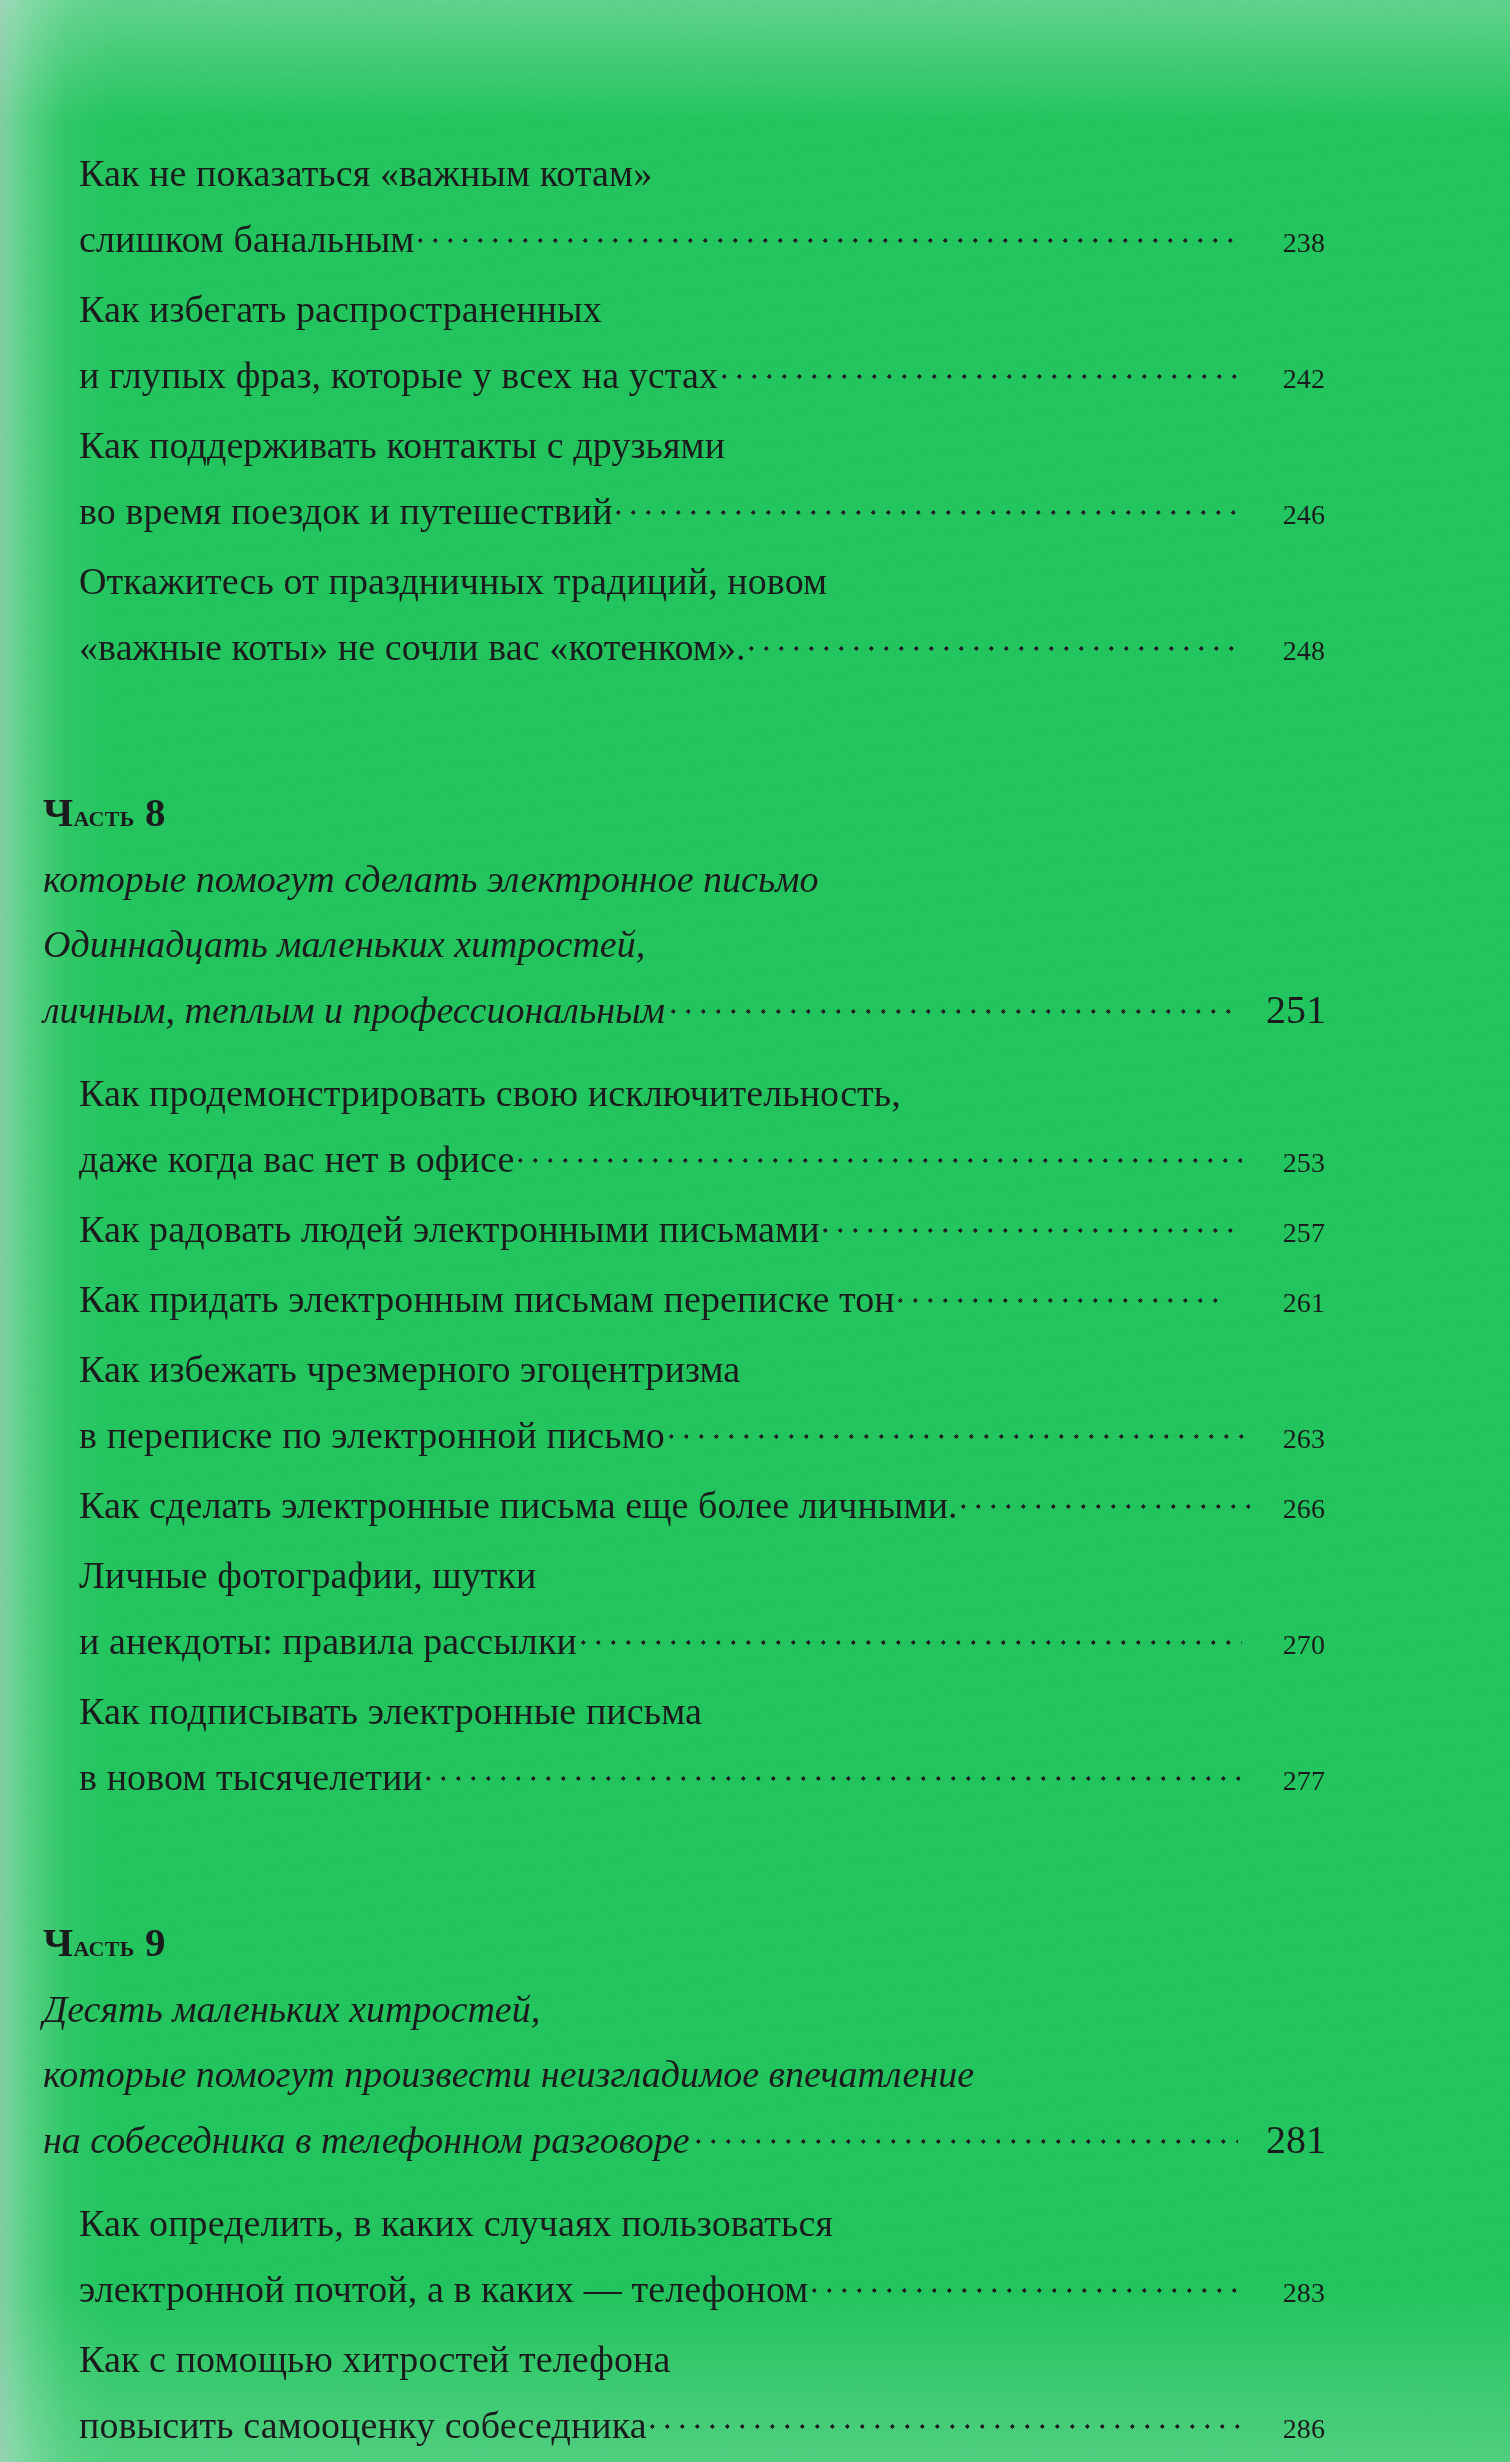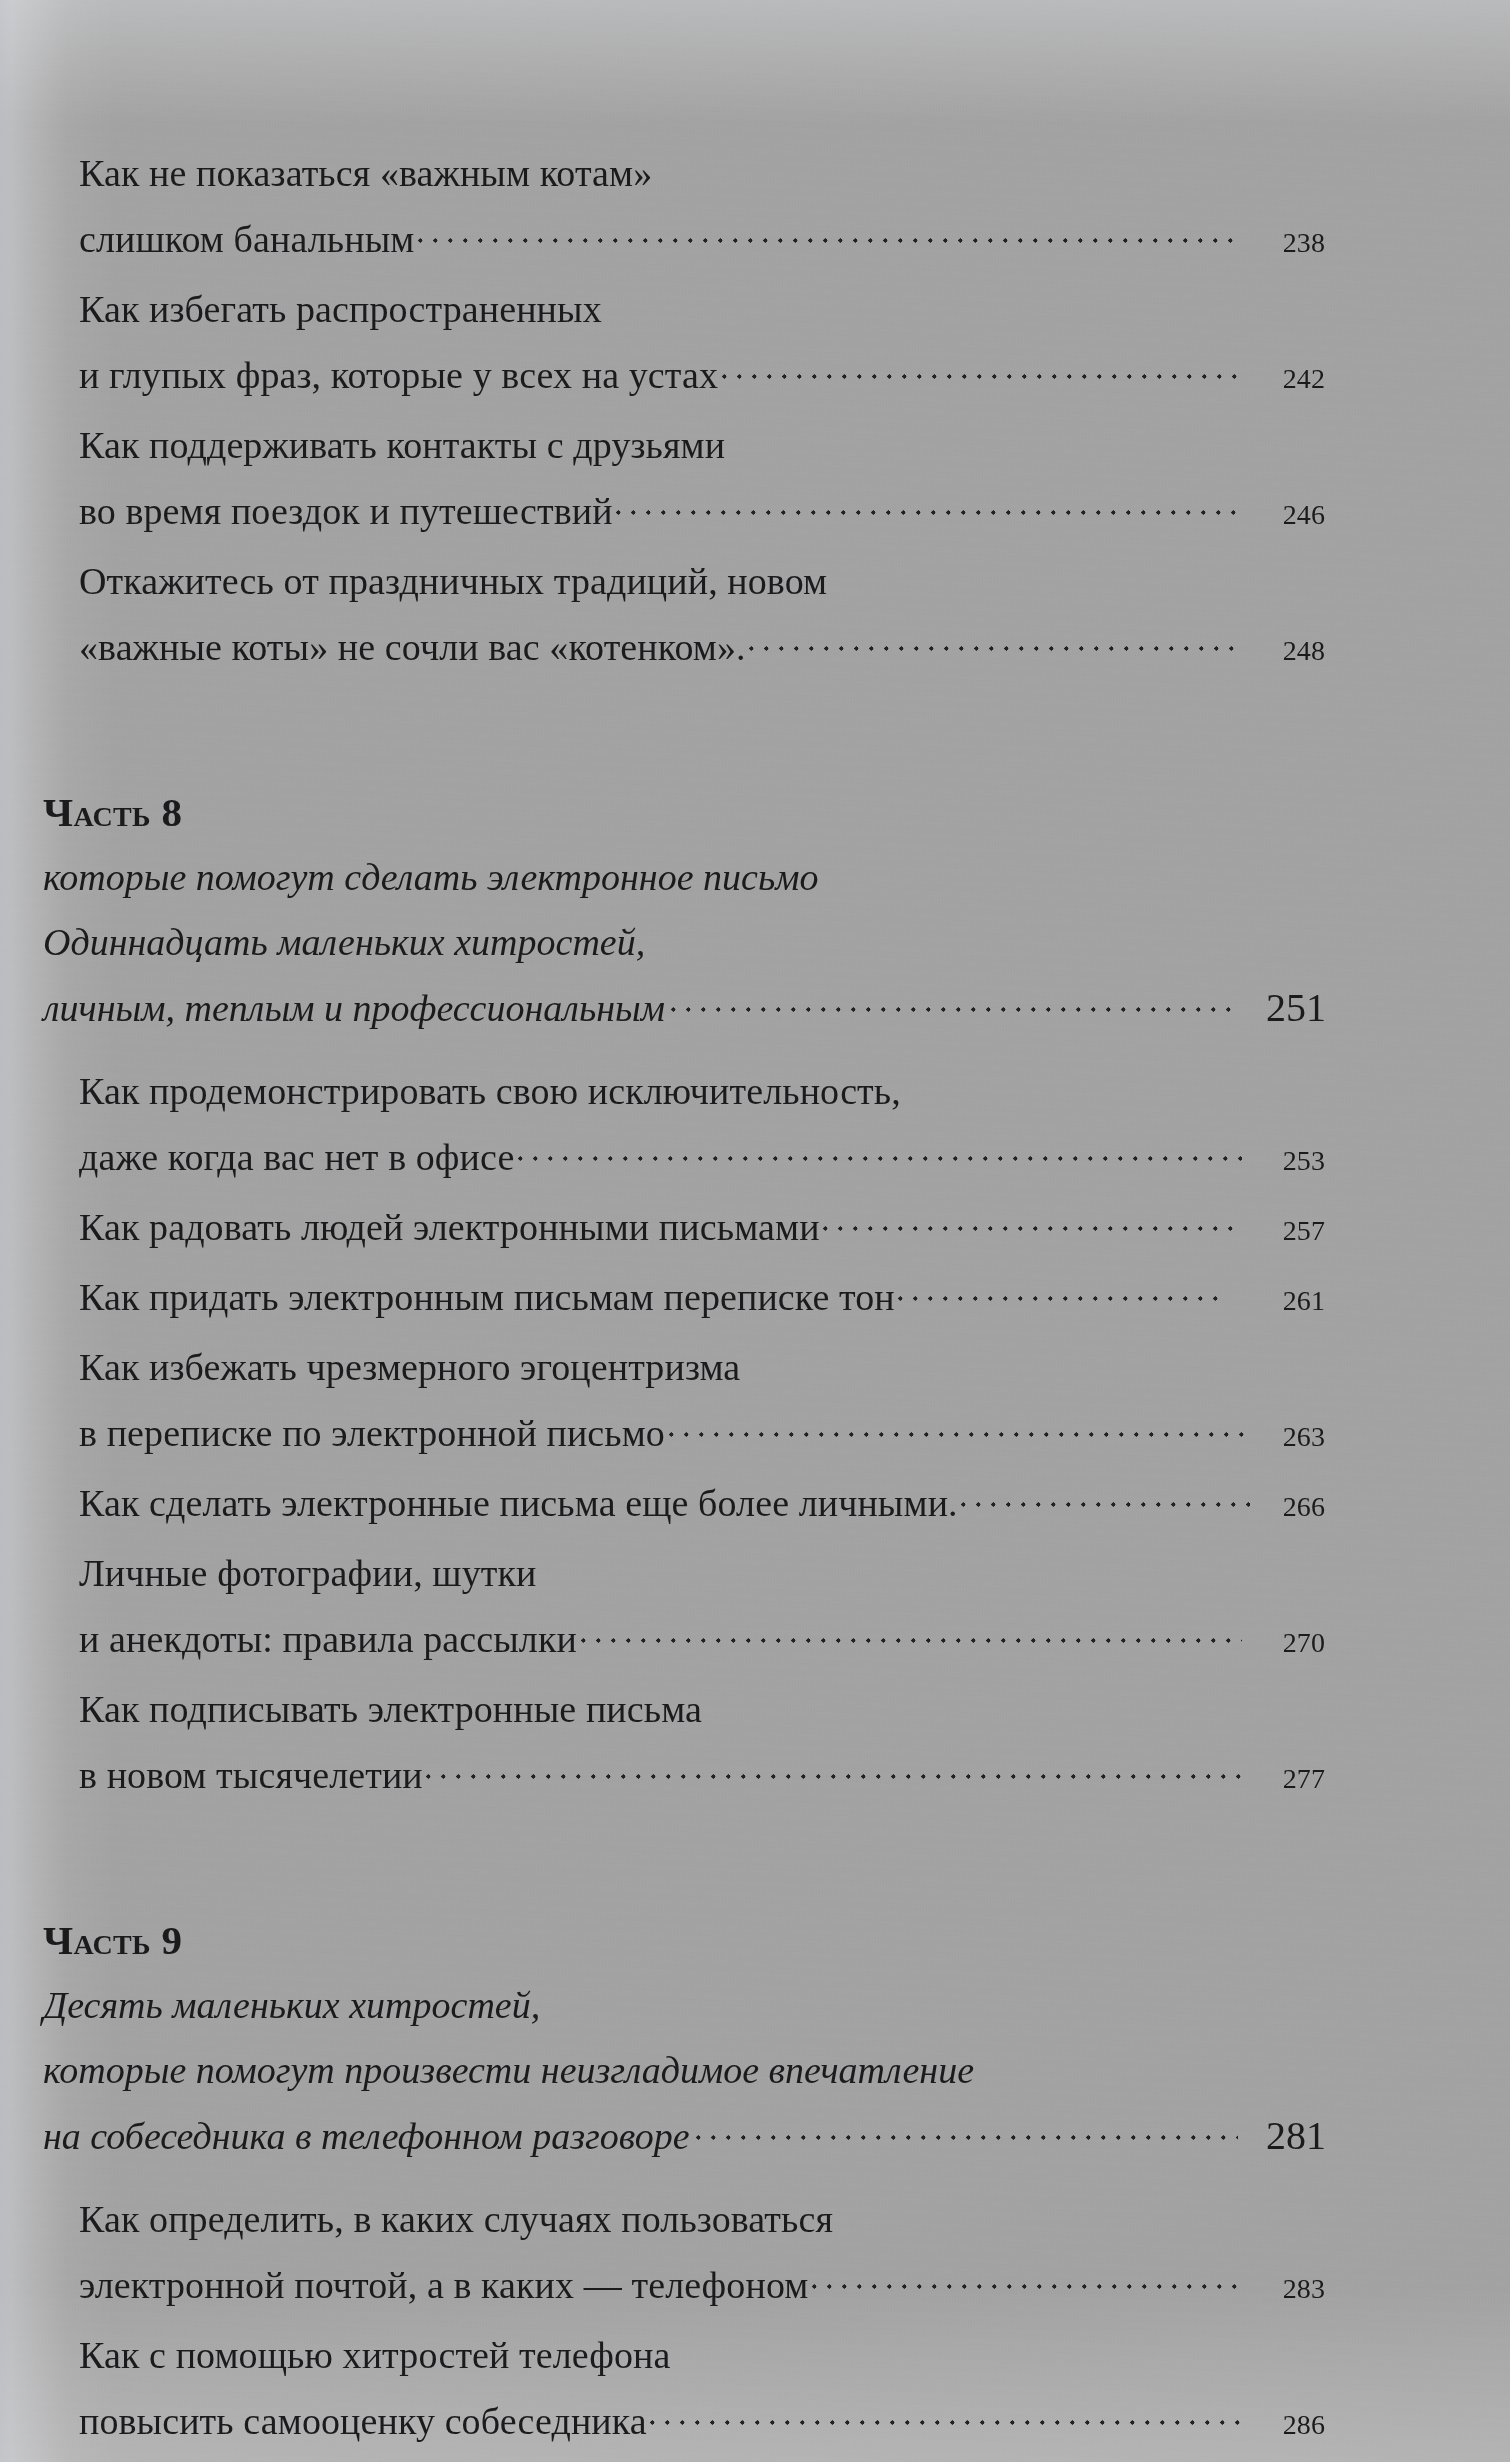--- a/index.html
+++ b/index.html
@@ -6,21 +6,21 @@
   html, body {
     margin: 0;
     padding: 0;
     background: #ffffff;
   }
 
   #page {
     position: relative;
     width: 1510px;
     height: 2462px;
-    background: #a3a3a3;
+    background: #22c55e;
     overflow: hidden;
     font-family: "Liberation Serif", "DejaVu Serif", serif;
     color: #1b1b1d;
     box-sizing: border-box;
   }
 
   
   #paper-texture {
     position: absolute;
     inset: 0;
@@ -113,21 +113,21 @@
     font-size: 35px;
     font-weight: bold;
     line-height: 56px;
     letter-spacing: 0.3px;
     white-space: pre;
   }
   .part-label .cap {
     font-size: 41px;
   }
   .part-label .sc {
-    font-size: 28px;
+    font-size: 22px;
   }
   .part-sub-line {
     display: flex;
     align-items: baseline;
     width: 1283px;
     font-style: italic;
     font-size: 38px;
     line-height: 65px;
   }
   .part-sub-line .txt {

